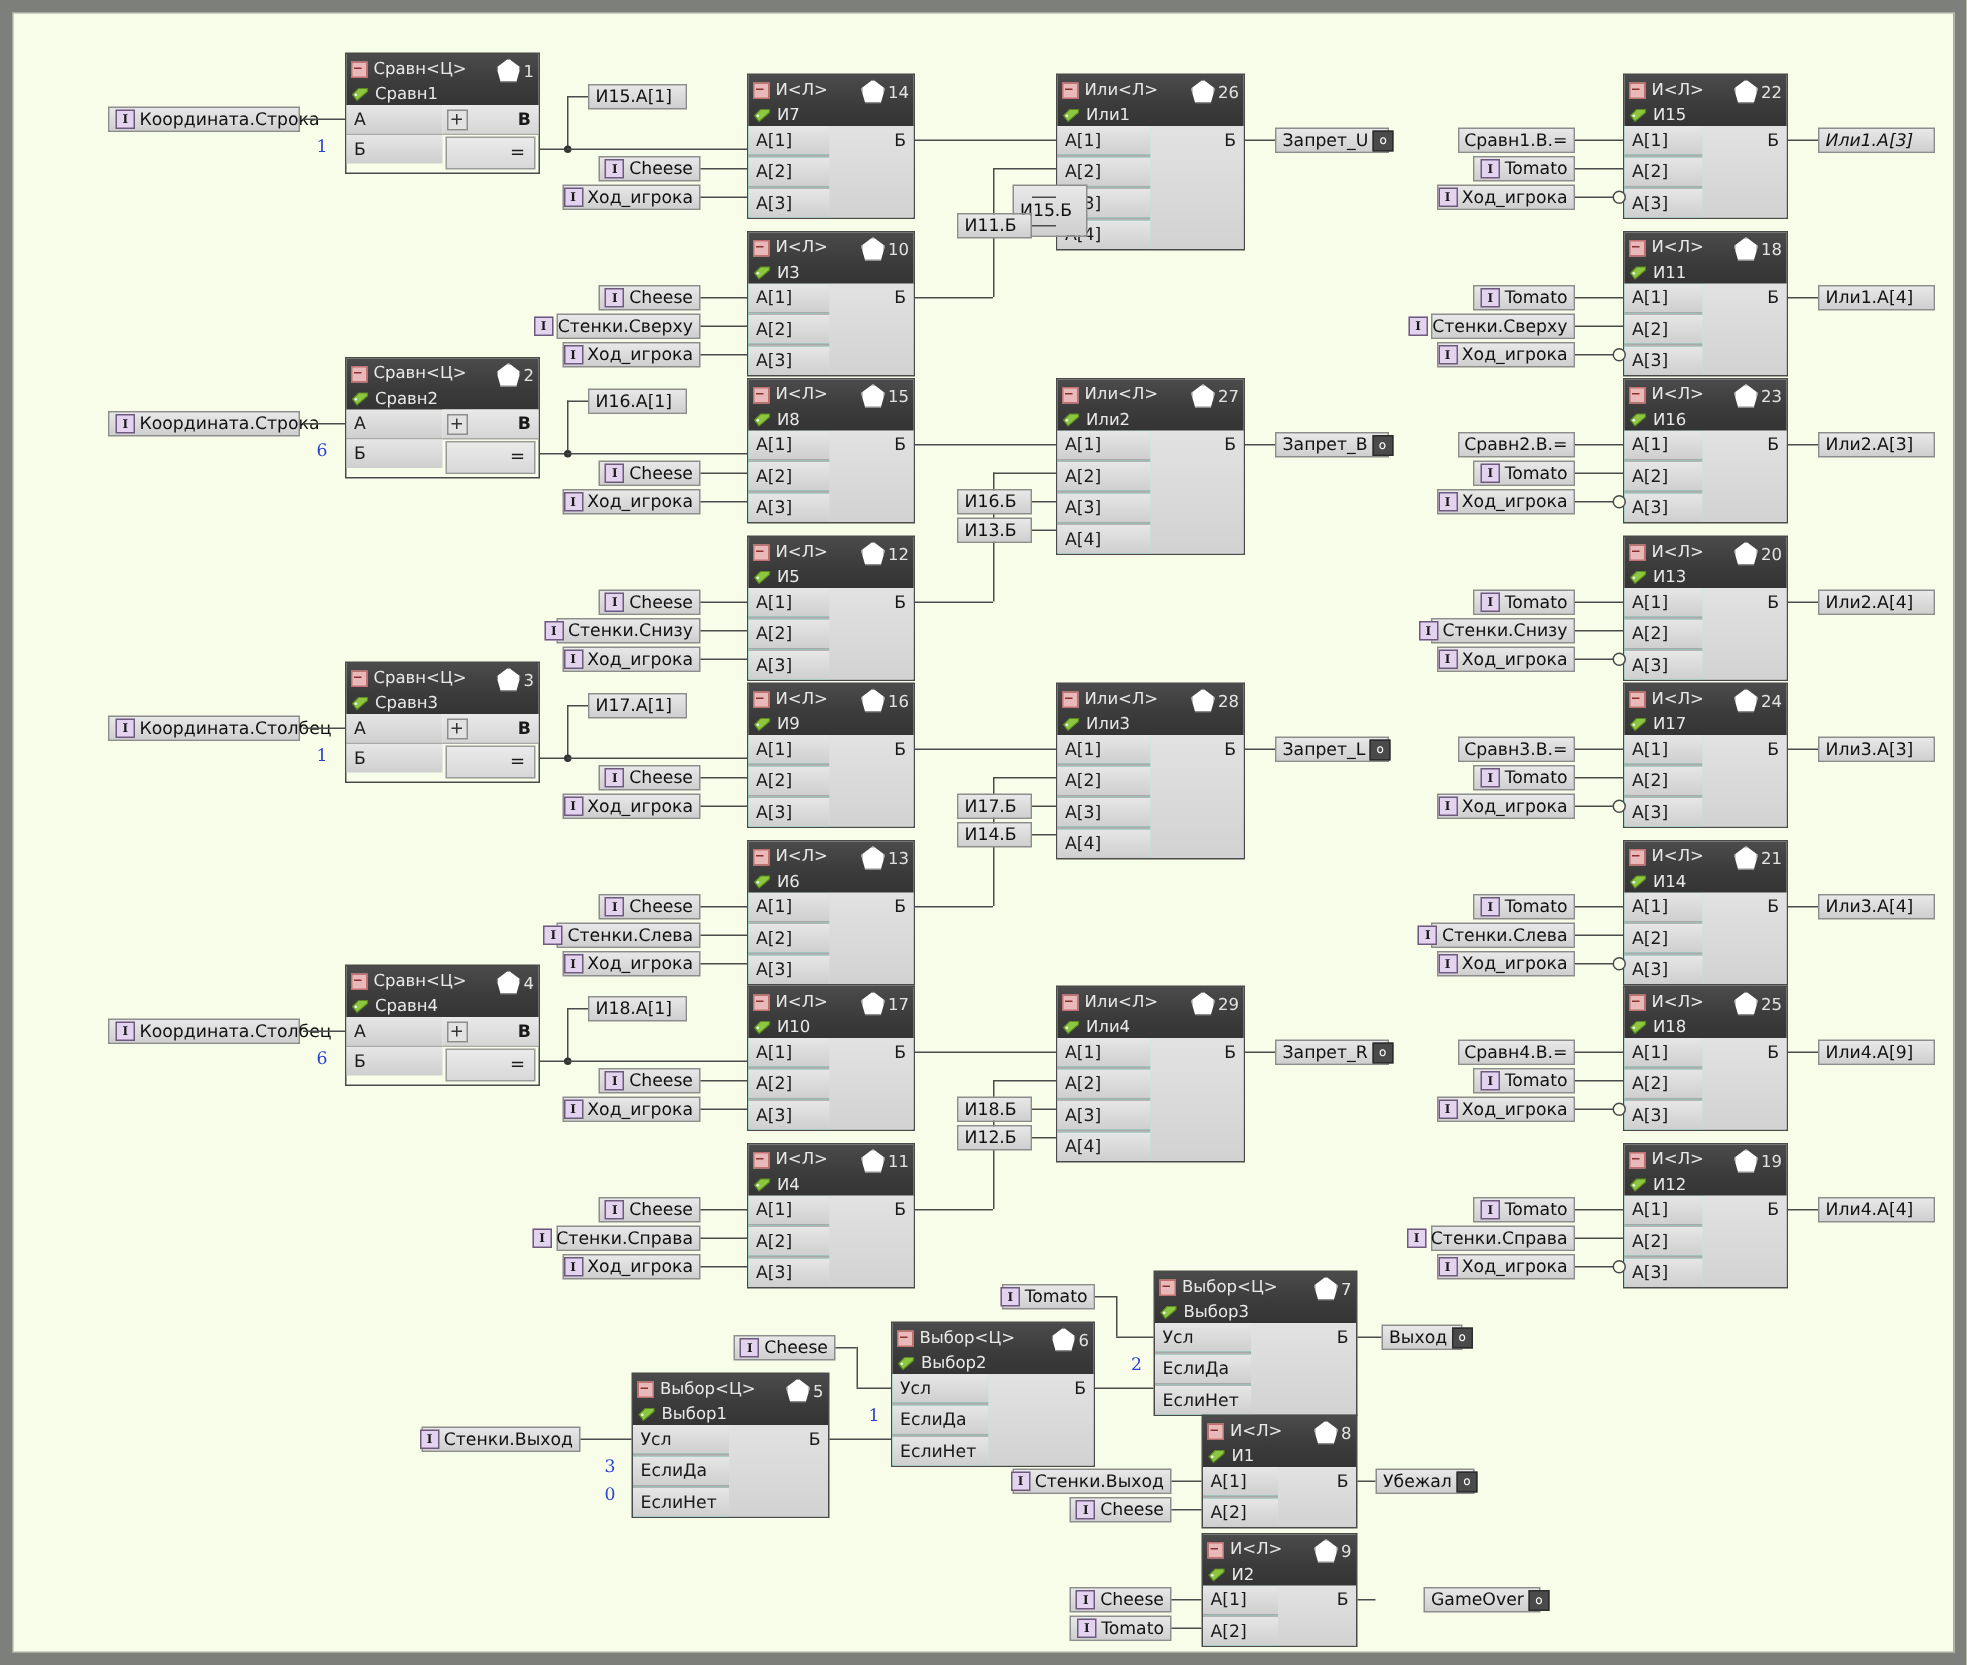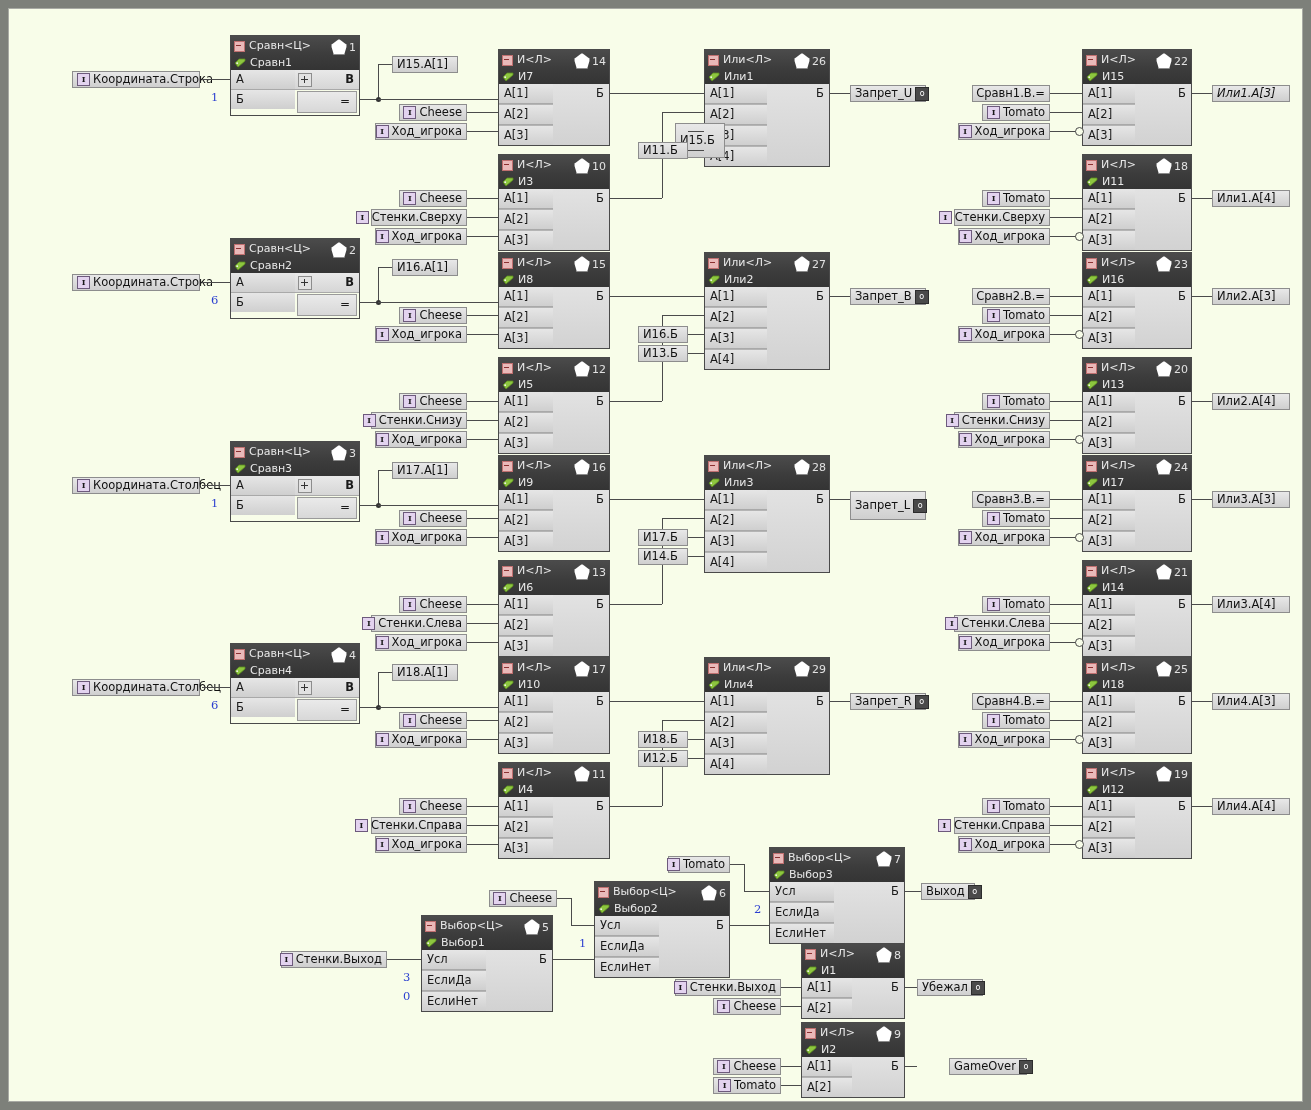--- a/index.html
+++ b/index.html
@@ -777,21 +777,21 @@
     <div class="wire h" style="left: 653px; top: 509px; width: 42px; height: 1px;"></div>
     <div class="xlabel" style="left: 629px; top: 520px; width: 50px; height: 17px;">
       <span>И17.Б</span>
     </div>
     <div class="wire h" style="left: 679px; top: 528px; width: 16px; height: 1px;"></div>
     <div class="xlabel" style="left: 629px; top: 539px; width: 50px; height: 17px;">
       <span>И14.Б</span>
     </div>
     <div class="wire h" style="left: 679px; top: 547px; width: 16px; height: 1px;"></div>
     <div class="wire h" style="left: 821px; top: 490px; width: 20px; height: 1px;"></div>
-    <div class="plabel" style="left: 841px; top: 482px; width: 76px; height: 29px; justify-content: space-between;">
+    <div class="plabel" style="left: 841px; top: 482px; width: 76px; height: 17px; justify-content: space-between;">
       <span>Запрет_L</span>
       <div class="obox">o</div>
     </div>
     <div class="blk" style="left: 695px; top: 648px; width: 126px;">
       <div class="hdr">
         <div class="l1">
           <div class="mini-minus"></div>
           <span>Или&lt;Л&gt;</span>
         </div>
         <div class="l2">
@@ -1212,21 +1212,21 @@
     </div>
     <div class="wire h" style="left: 1041px; top: 711px; width: 32px; height: 1px;"></div>
     <div class="plabel right" style="left: 949px; top: 722px; width: 92px; height: 17px;">
       <div class="ibox">I</div>
       <span>Ход_игрока</span>
     </div>
     <div class="wire h" style="left: 1041px; top: 730px; width: 26px; height: 1px;"></div>
     <div class="invdot" style="left: 1066px; top: 726px;"></div>
     <div class="wire h" style="left: 1183px; top: 692px; width: 20px; height: 1px;"></div>
     <div class="xlabel" style="left: 1203px; top: 684px; width: 78px; height: 17px;">
-      <span>Или4.А[3]</span>
+      <span>Или4.А[9]</span>
     </div>
     <div class="plabel right" style="left: 973px; top: 789px; width: 68px; height: 17px;">
       <div class="ibox">I</div>
       <span>Tomato</span>
     </div>
     <div class="wire h" style="left: 1041px; top: 797px; width: 32px; height: 1px;"></div>
     <div class="plabel right" style="left: 945px; top: 808px; width: 96px; height: 17px;">
       <div class="ibox">I</div>
       <span>Стенки.Справа</span>
     </div>

